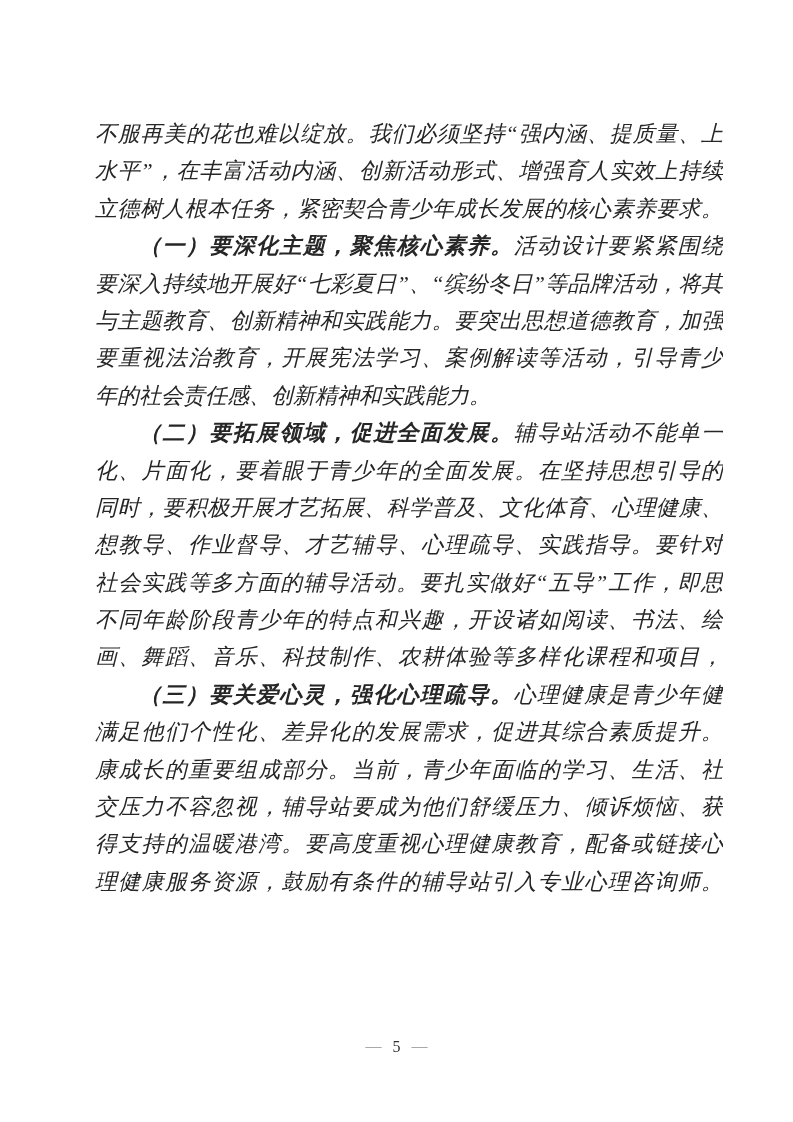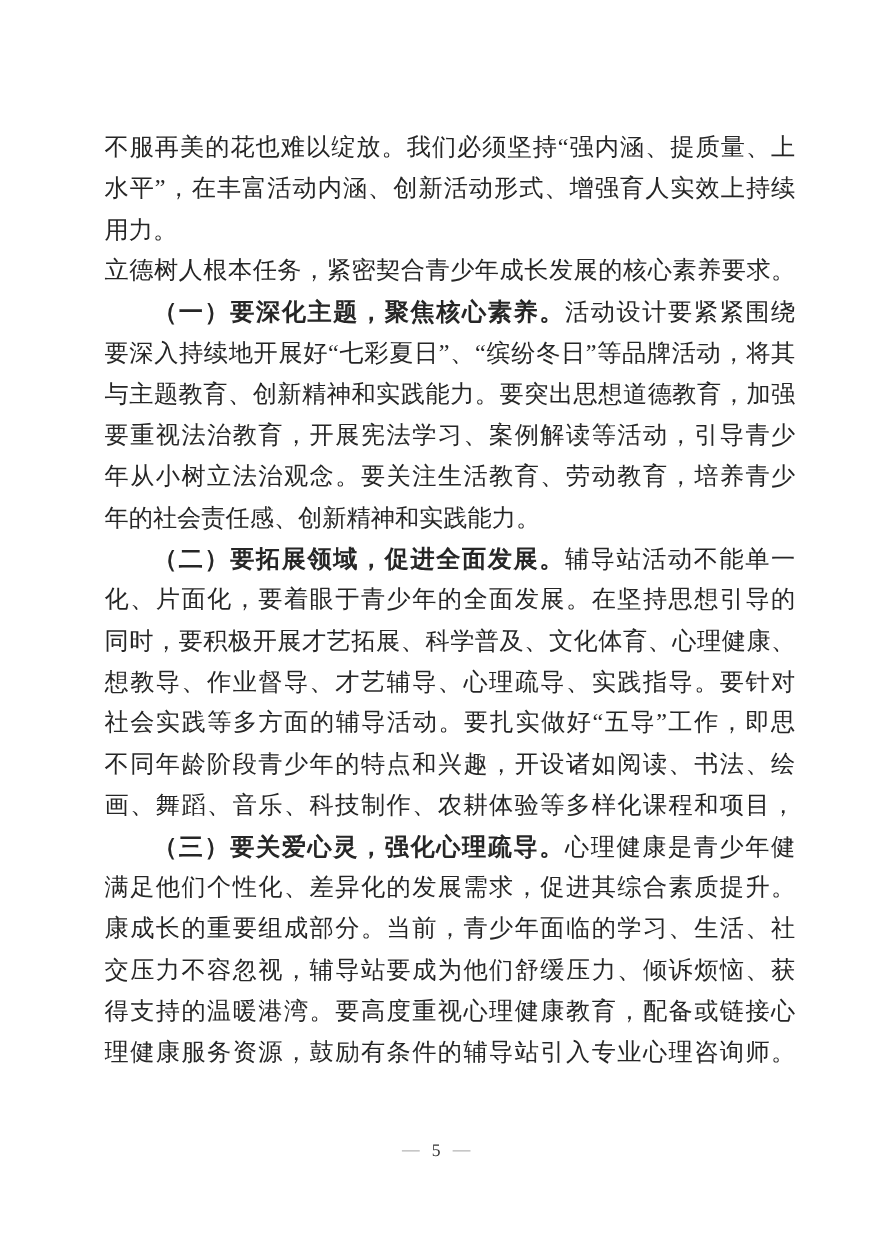--- a/index.html
+++ b/index.html
@@ -24,20 +24,21 @@
   }
   .line {
     height: 37.4px;
     line-height: 37.4px;
     font-size: 22px;
     color: #262626;
     text-align: justify;
     text-align-last: justify;
     text-justify: inter-character;
     overflow: hidden;
+    font-style: italic;
   }
   .line.indent { text-indent: 44px; }
   .line.short  { text-align-last: left; }
   .heading { font-weight: 700; }
   .page-footer {
     position: absolute;
     left: 0;
     top: 1035px;
     width: 100%;
     text-align: center;
@@ -55,27 +56,25 @@
     margin: 0 11px;
   }
 </style>
 </head>
 <body>
 
 <div class="page">
   <main class="doc-body">
       <div class="line"><span>不服再美的花也难以绽放。我们必须坚持“强内涵、提质量、上</span></div>
       <div class="line"><span>水平”，在丰富活动内涵、创新活动形式、增强育人实效上持续</span></div>
-      <div class="line short"><span>用力。</span></div>
       <div class="line"><span>立德树人根本任务，紧密契合青少年成长发展的核心素养要求。</span></div>
       <div class="line indent"><span class="heading">（一）要深化主题，聚焦核心素养。</span><span>活动设计要紧紧围绕</span></div>
       <div class="line"><span>要深入持续地开展好“七彩夏日”、“缤纷冬日”等品牌活动，将其</span></div>
       <div class="line"><span>与主题教育、创新精神和实践能力。要突出思想道德教育，加强</span></div>
       <div class="line"><span>要重视法治教育，开展宪法学习、案例解读等活动，引导青少</span></div>
-      <div class="line"><span>年从小树立法治观念。要关注生活教育、劳动教育，培养青少</span></div>
       <div class="line short"><span>年的社会责任感、创新精神和实践能力。</span></div>
       <div class="line indent"><span class="heading">（二）要拓展领域，促进全面发展。</span><span>辅导站活动不能单一</span></div>
       <div class="line"><span>化、片面化，要着眼于青少年的全面发展。在坚持思想引导的</span></div>
       <div class="line"><span>同时，要积极开展才艺拓展、科学普及、文化体育、心理健康、</span></div>
       <div class="line"><span>想教导、作业督导、才艺辅导、心理疏导、实践指导。要针对</span></div>
       <div class="line"><span>社会实践等多方面的辅导活动。要扎实做好“五导”工作，即思</span></div>
       <div class="line"><span>不同年龄阶段青少年的特点和兴趣，开设诸如阅读、书法、绘</span></div>
       <div class="line"><span>画、舞蹈、音乐、科技制作、农耕体验等多样化课程和项目，</span></div>
       <div class="line indent"><span class="heading">（三）要关爱心灵，强化心理疏导。</span><span>心理健康是青少年健</span></div>
       <div class="line"><span>满足他们个性化、差异化的发展需求，促进其综合素质提升。</span></div>

